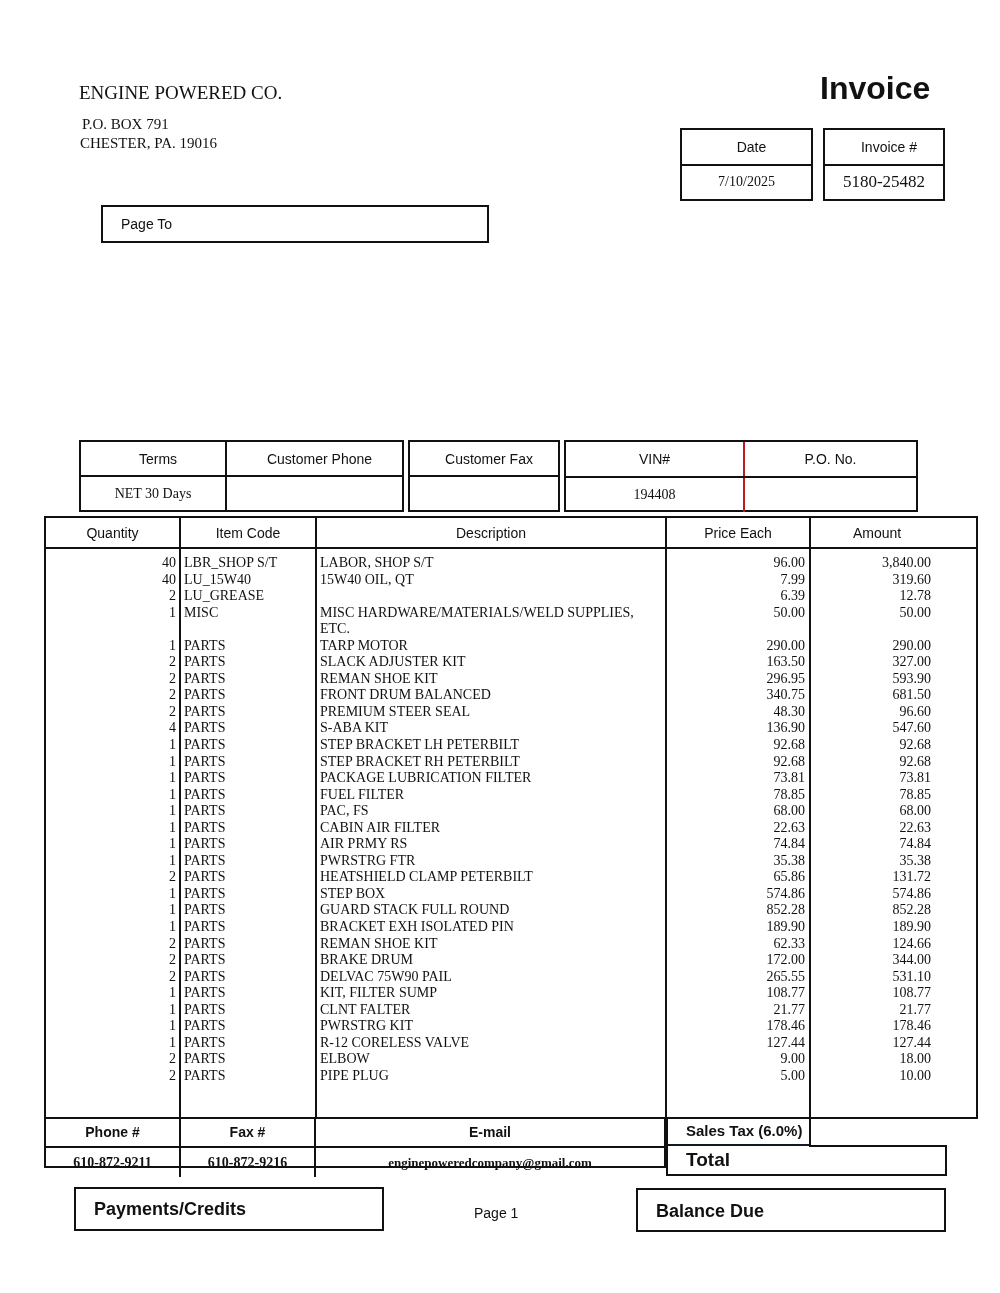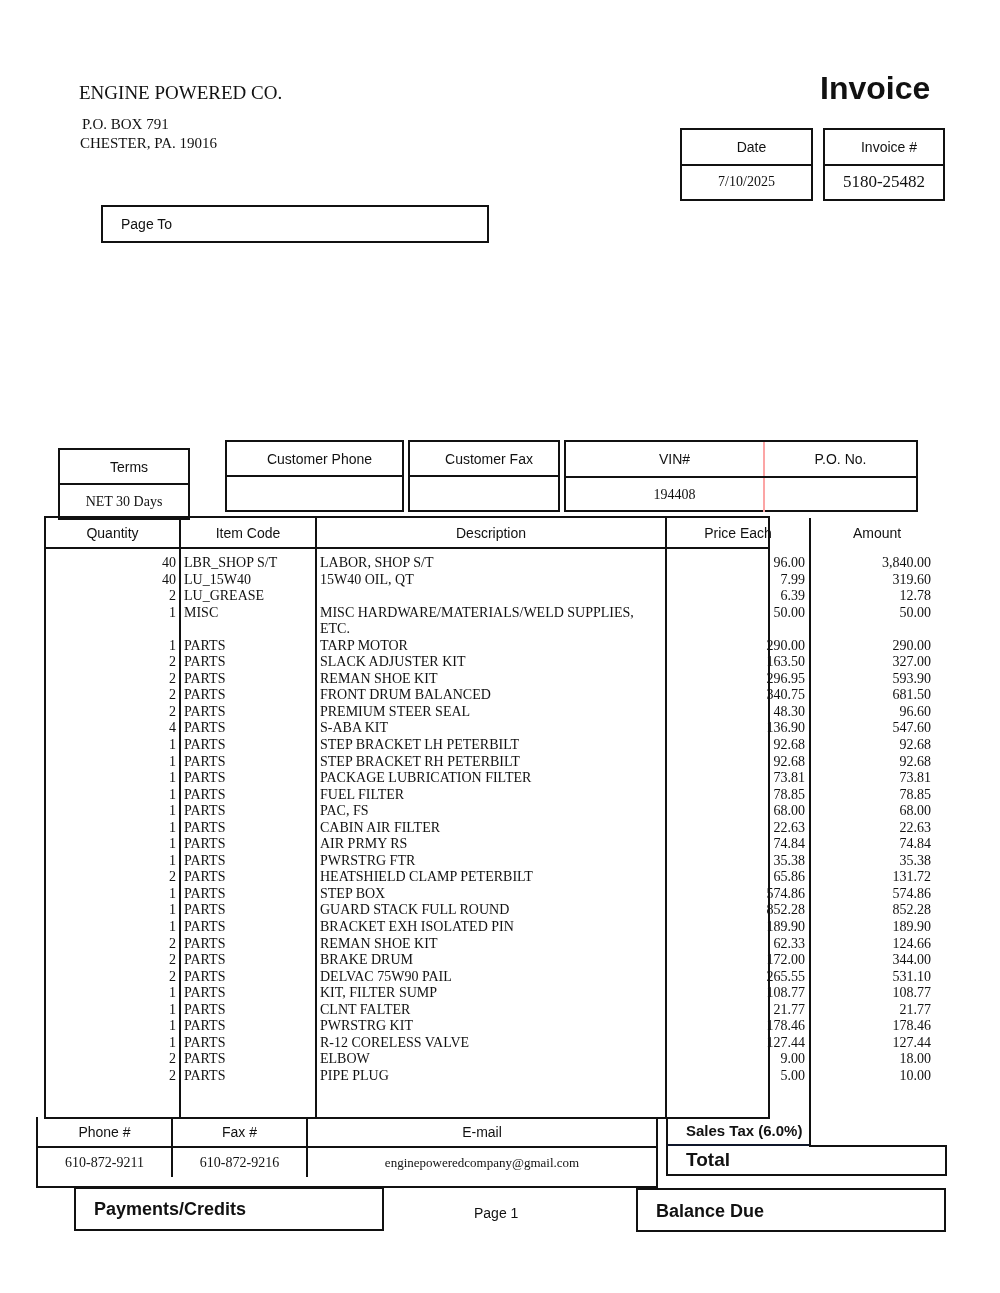--- a/index.html
+++ b/index.html
@@ -21,49 +21,49 @@
   #date-box { left:680px; top:128px; width:133px; height:73px; }
   #invnum-box { left:823px; top:128px; width:122px; height:73px; }
   .hdr-label { font-size:14px; }
   #date-value { font-size:14px; }
   #invnum-value { font-size:17px; }
 
   #billto-box { left:101px; top:205px; width:388px; height:38px; }
   #billto-label { position:absolute; left:18px; top:9px; font-size:14px; }
 
   .info-box { top:440px; height:72px; }
-  #terms-box { left:58px; width:132px;margin-top:8px; }
+  #terms-box { left:79px; width:148px; }
   #phone-box { left:225px; width:179px; }
   #fax-box { left:408px; width:152px; }
   #vinpo-box { left:564px; width:354px; }
   #vinpo-box .row { display:flex; height:50%; }
   #vinpo-box .row:first-child { border-bottom:2px solid #111; }
   #vinpo-box .c { display:flex; align-items:center; justify-content:center; }
-  #vinpo-box .c1 { width:177px; border-right:2px solid #fca5a5;padding-left:20px; }
+  #vinpo-box .c1 { width:177px; border-right:2px solid #b91c1c; }
   #vinpo-box .c2 { flex:1; }
   .info-label { font-size:14px; }
   .info-value { font-size:14px; }
 
   
-  #items-table { position:absolute; left:44px; top:516px; width:726px; height:603px; border:2px solid #111; box-sizing:border-box;padding-left:24px; }
+  #items-table { position:absolute; left:44px; top:516px; width:934px; height:603px; border:2px solid #111; box-sizing:border-box;padding-left:24px; }
   .col-line { position:absolute; top:0; bottom:0; border-left:2px solid #111; }
   #items-head { position:absolute; left:0; right:0; top:0; height:29px; border-bottom:2px solid #111; }
   .th { position:absolute; top:0; height:29px; display:flex; align-items:center; justify-content:center; font-size:14px; }
   #items-body { position:absolute; left:0; right:0; top:37px; }
   .tr { position:relative; height:16.55px; font-size:14px; line-height:16px; }
   .tr.tall { height:33.1px; }
   .td { position:absolute; top:0; }
   .td.qty { left:0; width:130px; text-align:right; }
   .td.code { left:138px; width:130px; }
   .td.desc { left:274px; width:340px; }
   .td.price { left:620px; width:139px; text-align:right; }
   .td.amt { left:765px; width:120px; text-align:right; }
 
   
-  #contact-row { position:absolute; left:36px; top:1117px; width:622px; height:71px; border:2px solid #111; border-top:none; box-sizing:border-box; }
+  #contact-row { position:absolute; left:44px; top:1117px; width:622px; height:51px; border:2px solid #111; border-top:none; box-sizing:border-box;font-weight:bold; }
   #contact-row .r { display:flex; height:29px; }
   #contact-row .r:first-child { border-bottom:2px solid #111; }
   #contact-row .k { display:flex; align-items:center; justify-content:center; border-right:2px solid #111; font-size:14px; }
   #contact-row .k:last-child { border-right:none; }
   .w1 { width:133px; } .w2 { width:133px; } .w3 { flex:1; }
 
   #salestax-cell { position:absolute; left:666px; top:1117px; width:145px; height:29px; border-left:2px solid #111; border-right:2px solid #111; border-bottom:2px solid #0f172a; box-sizing:border-box; font-size:15px; font-weight:bold; display:flex; align-items:center; padding-left:18px; }
   #total-cell { position:absolute; left:666px; top:1146px; width:281px; height:30px; border:2px solid #111; border-top:none; box-sizing:border-box; font-size:19px; font-weight:bold; display:flex; align-items:center; padding-left:18px; }
   #total-topline { position:absolute; left:809px; top:1145px; width:138px; border-top:2px solid #111; }
 

